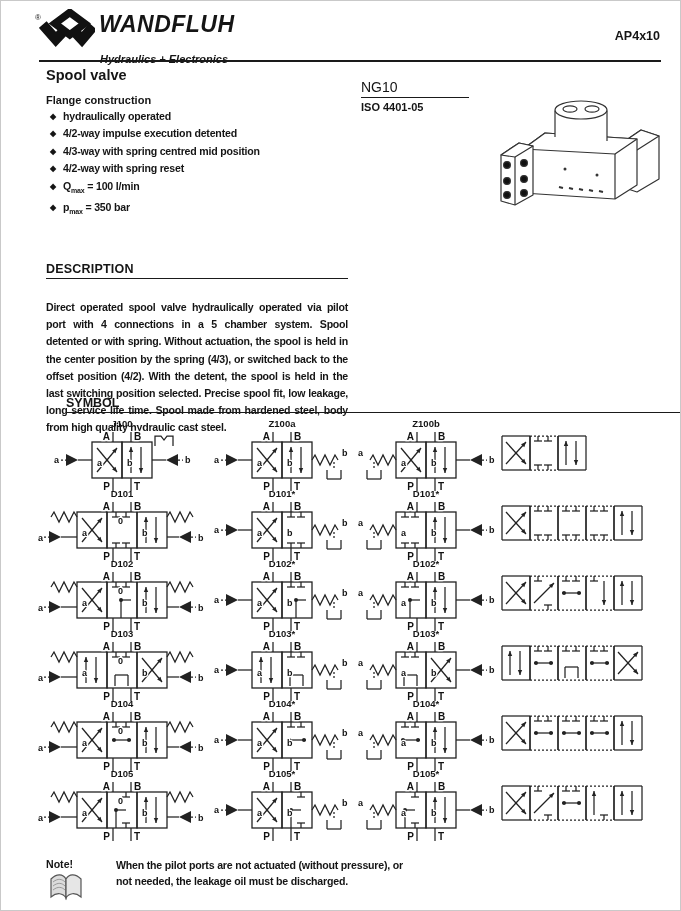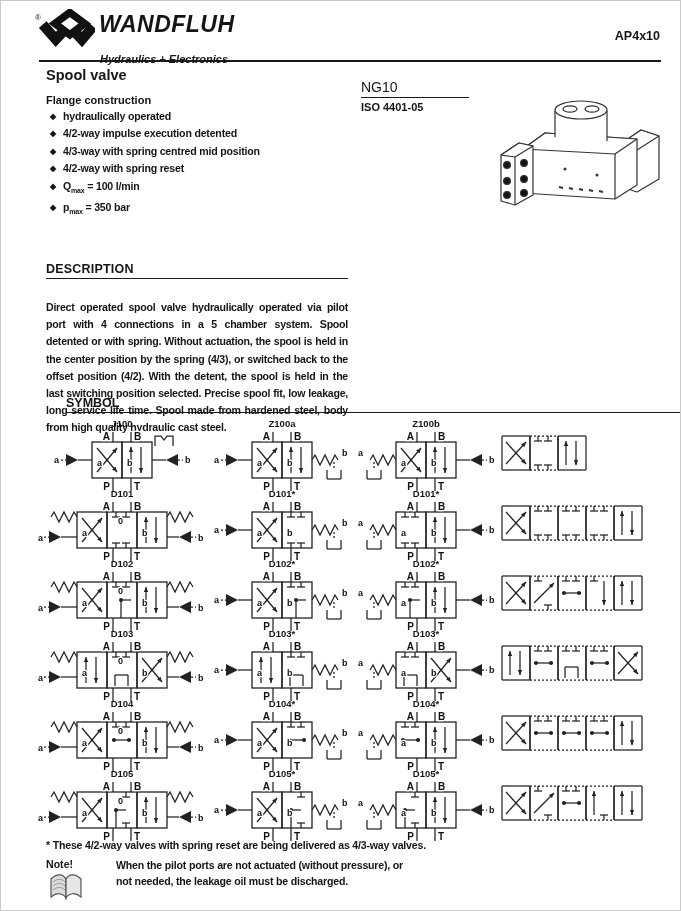--- a/index.html
+++ b/index.html
@@ -1113,21 +1113,20 @@
           <line x1="142" y1="3" x2="142" y2="37" stroke="#222" stroke-width="1.25"></line>
           <line x1="114" y1="3" x2="142" y2="3" stroke="#222" stroke-width="1.25"></line>
           <line x1="114" y1="37" x2="142" y2="37" stroke="#222" stroke-width="1.25"></line>
           <line x1="122" y1="32" x2="122" y2="8" stroke="#222" stroke-width="1.25"></line>
           <polygon fill="#222" points="122,8 124.2,13.0 119.8,13.0"></polygon>
           <line x1="132" y1="8" x2="132" y2="32" stroke="#222" stroke-width="1.25"></line>
           <polygon fill="#222" points="132,32 129.8,27.0 134.2,27.0"></polygon>
         </svg></div>
     </div>
 
-  <div class="abs footnote">* These 4/2-way valves with spring reset are being delivered as 4/3-way valves.</div>
   <div class="abs note-label">Note!</div>
   <div class="abs note-icon">
     <svg width="36" height="30" viewBox="0 0 36 30">
       <path d="M3 7 C9 1 15 2 18 7 L18 26 C15 21 9 20 3 25 Z" fill="#dcdcdc" stroke="#555" stroke-width="1.2"></path>
       <path d="M33 7 C27 1 21 2 18 7 L18 26 C21 21 27 20 33 25 Z" fill="#e6e6e6" stroke="#555" stroke-width="1.2"></path>
       <path d="M5 10 C10 6 14 7 17 10 M5 14 C10 10 14 11 17 14 M5 18 C10 14 14 15 17 18" fill="none" stroke="#888" stroke-width="0.8"></path>
     </svg>
   </div>
   <div class="abs note-text">When the pilot ports are not actuated (without pressure), or not needed, the leakage oil must be discharged.</div>
 </div>

